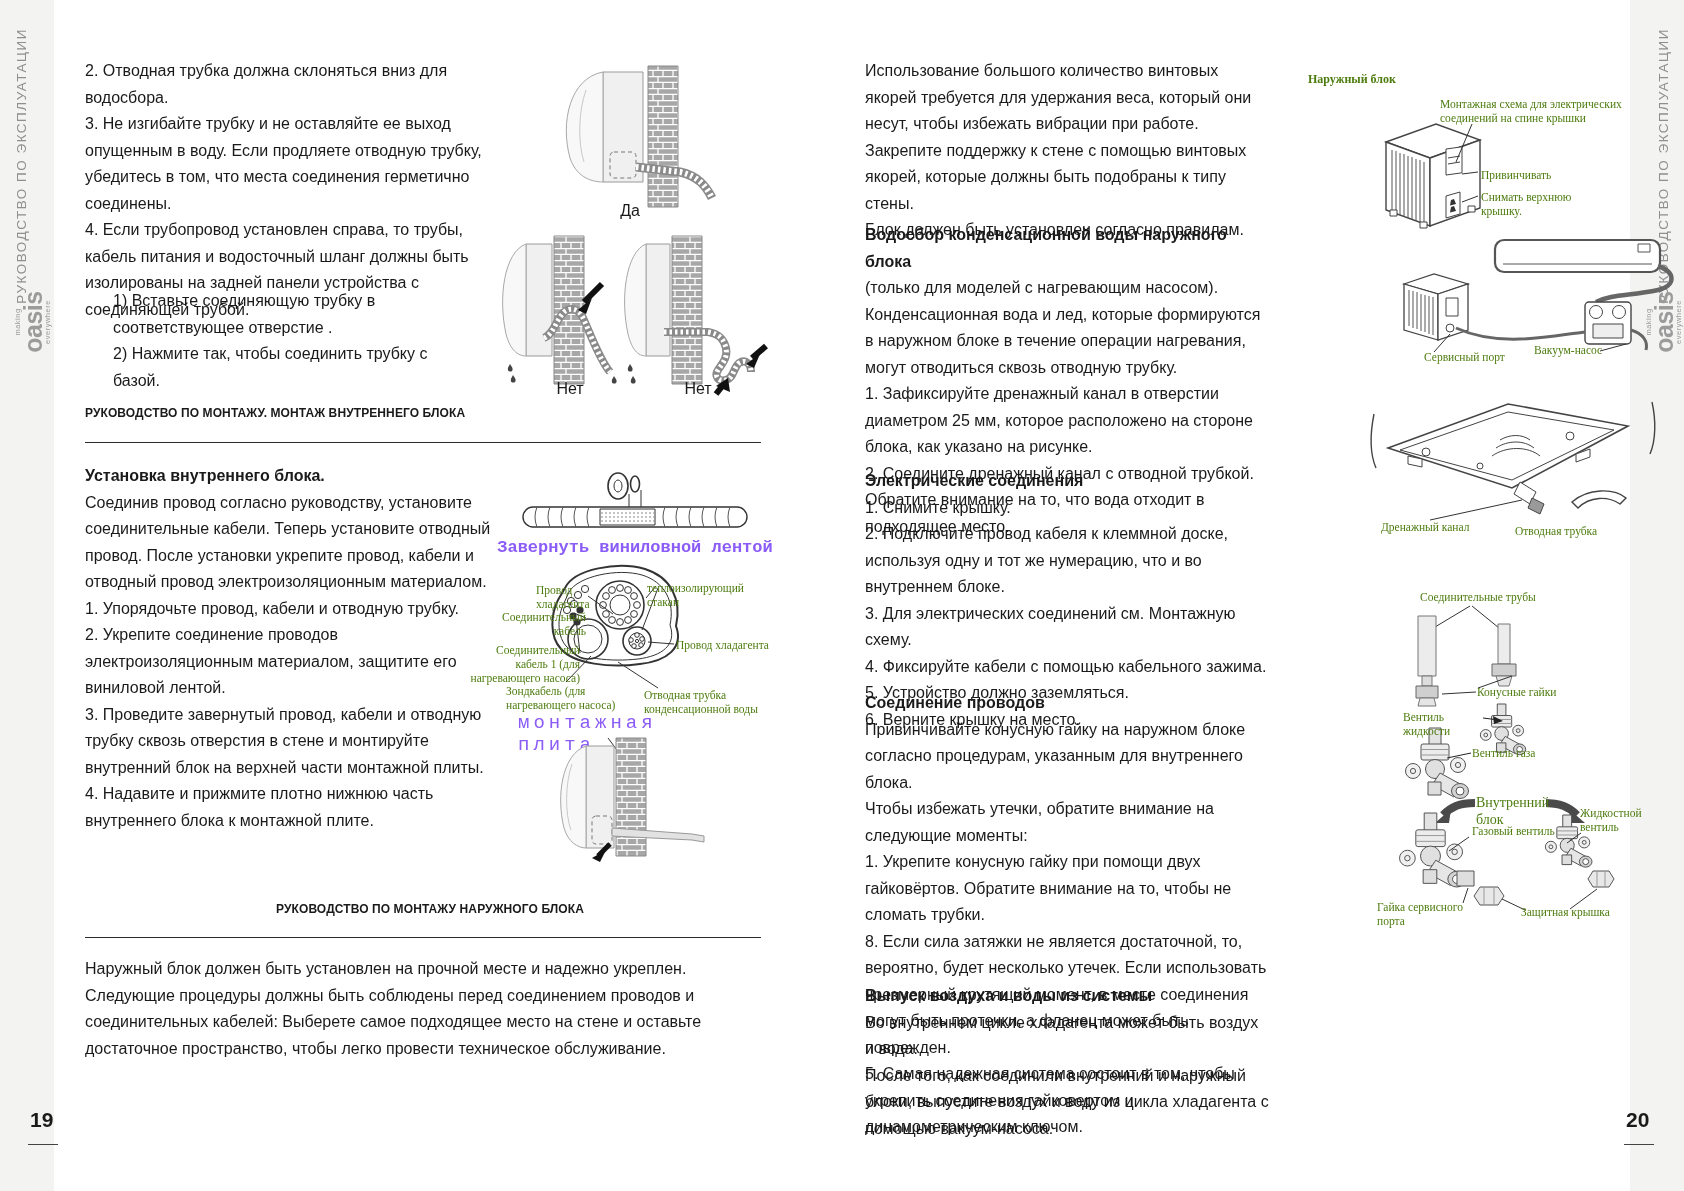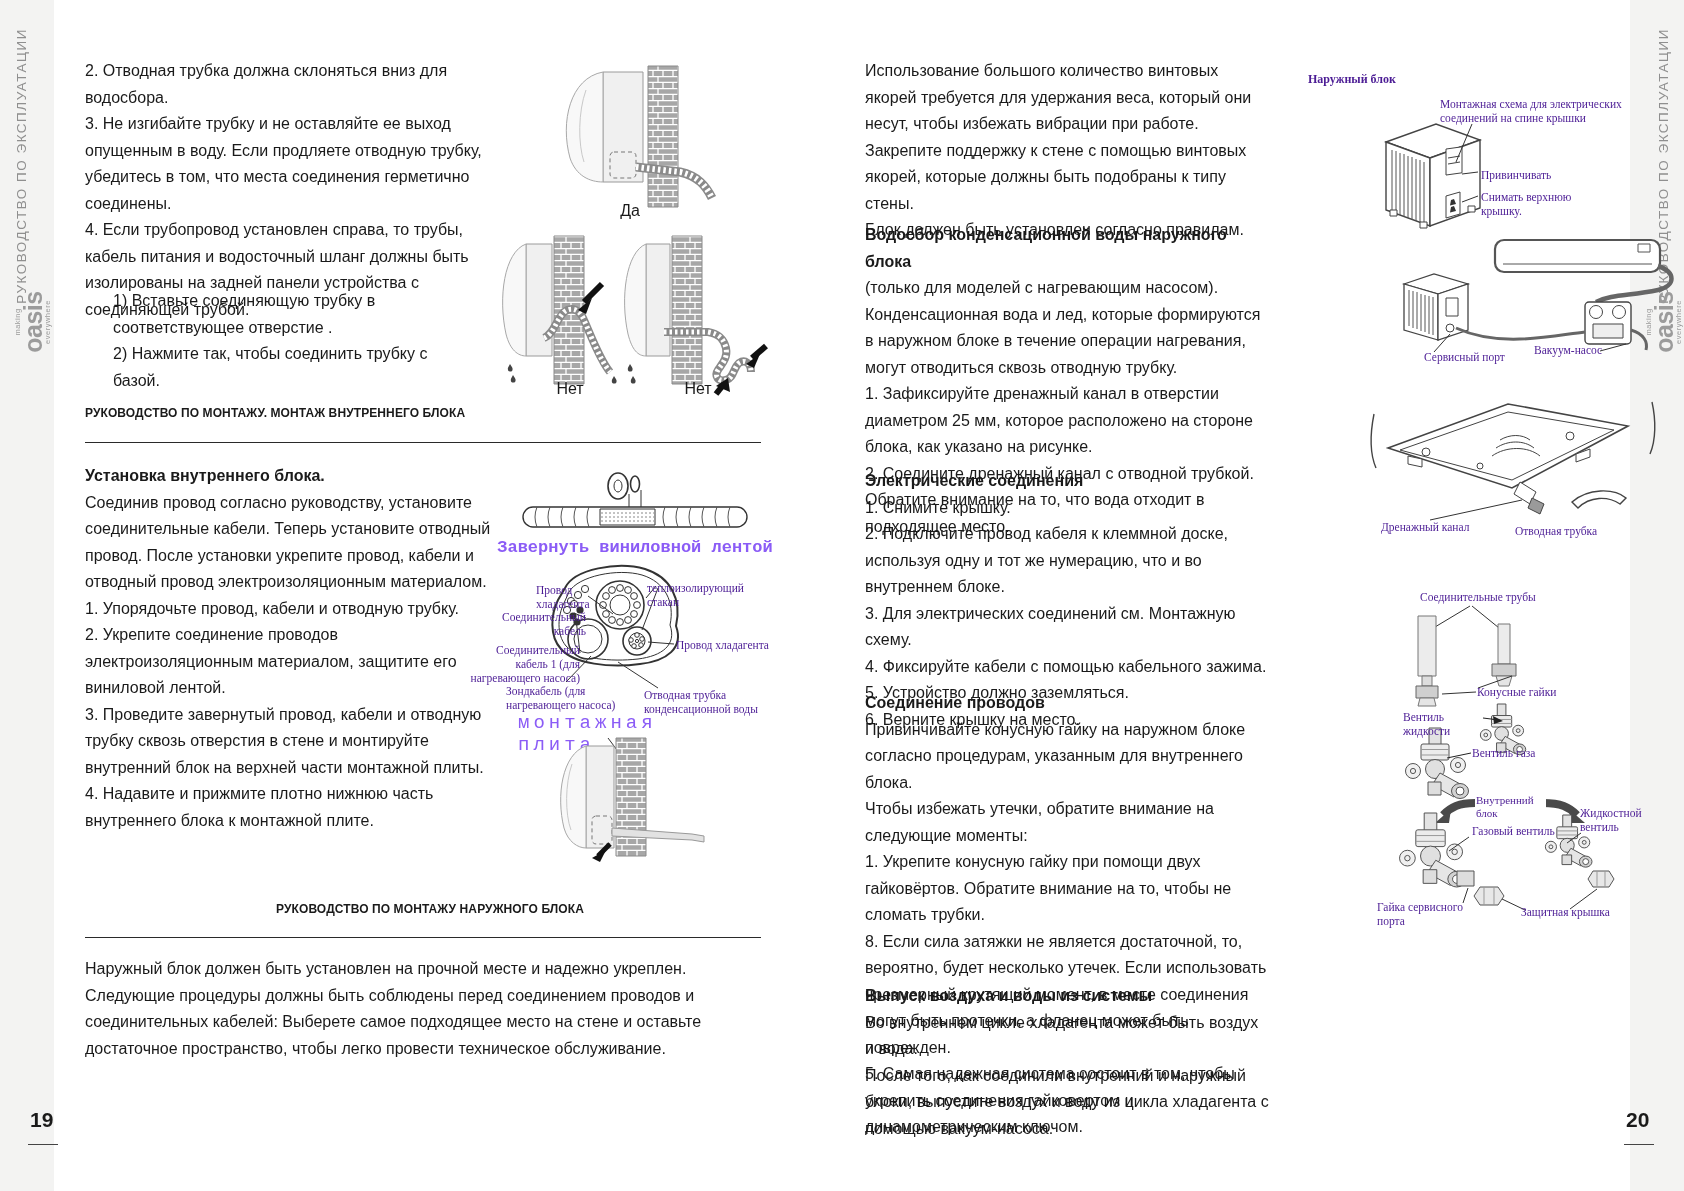--- a/index.html
+++ b/index.html
@@ -15,21 +15,21 @@
   .logo .rot{transform:rotate(-90deg) translate(-50px,0);transform-origin:32px 32px;width:120px;text-align:center;color:#9b9b9b;}
   .logo .sm{font-size:7.5px;letter-spacing:.5px;line-height:1;}
   .logo .big{font-size:25px;font-weight:bold;letter-spacing:-.5px;line-height:.9;}
   .pagenum{position:absolute;font-size:21px;font-weight:bold;color:#1a1a1a;}
   .numline{position:absolute;height:1px;background:#444;width:30px;}
   .p{font-size:16px;line-height:26.5px;margin:0;}
   .blk{position:absolute;}
   .sec-title{font-size:12px;font-weight:bold;letter-spacing:.1px;margin:0;}
   .rule{position:absolute;height:1.3px;background:#2a2a2a;}
   .bold{font-weight:bold;}
-  .dlabel{position:absolute;font-family:"Liberation Serif",serif;font-size:11.5px;line-height:1.22;color:#4c1d95;}
+  .dlabel{position:absolute;font-family:"Liberation Serif",serif;font-size:11.5px;line-height:1.22;color:#4d7c0f;}
   .dlabel.b{font-weight:bold;font-size:12px;}
   .dlabel.right{text-align:right;}
   .figcap{position:absolute;text-align:center;font-size:16px;}
   .serifcap{position:absolute;font-family:Liberation Mono, monospace;color:#8b5cf6;}
   svg{position:absolute;overflow:visible;}
   svg *{vector-effect:non-scaling-stroke;}
 </style>
 </head>
 <body>
 
@@ -383,19 +383,19 @@
     <line x1="129" y1="94" x2="129" y2="112" stroke="#999"></line>
     <polygon points="228,78 244,78 249,86 244,94 228,94 223,86" fill="#e8e8e8" stroke="#555"></polygon>
     <line x1="232" y1="78" x2="232" y2="94" stroke="#999"></line>
     <line x1="240" y1="78" x2="240" y2="94" stroke="#999"></line>
     <line x1="137" y1="106" x2="160" y2="117" stroke="#333"></line>
     <line x1="232" y1="96" x2="205" y2="116" stroke="#333"></line>
     <line x1="98" y1="110" x2="103" y2="95" stroke="#333"></line>
     <line x1="104" y1="44" x2="84" y2="58" stroke="#333"></line>
     <line x1="216" y1="40" x2="202" y2="50" stroke="#333"></line>
   </svg>
-  <div class="dlabel" style="left:1476px;top:794px;width:70px;font-size:11px;background:#fff;">Внутренний блок</div>
+  <div class="dlabel" style="left:1476px;top:794px;width:70px;font-size:14px;background:#fff;">Внутренний блок</div>
   <div class="dlabel" style="left:1580px;top:806px;width:72px;">Жидкостной вентиль</div>
   <div class="dlabel" style="left:1472px;top:824px;width:90px;">Газовый вентиль</div>
   <div class="dlabel" style="left:1377px;top:900px;width:115px;">Гайка сервисного порта</div>
   <div class="dlabel" style="left:1521px;top:905px;width:95px;">Защитная крышка</div>
 
 </div>
 
 </body></html>

